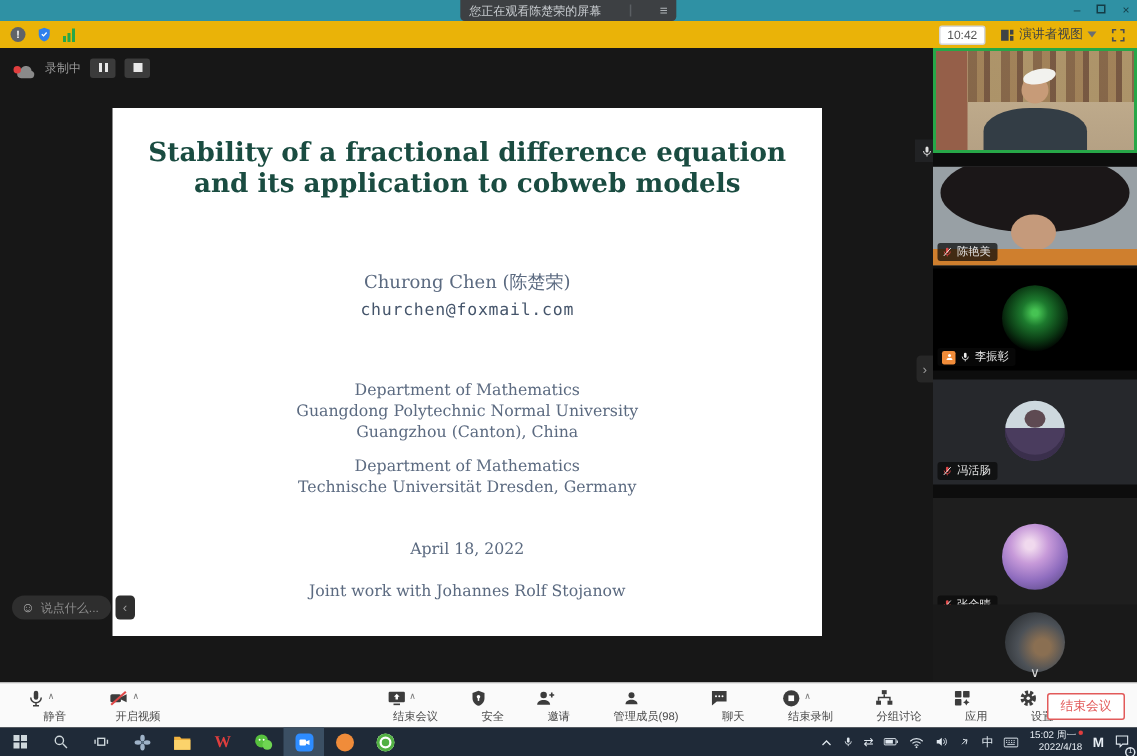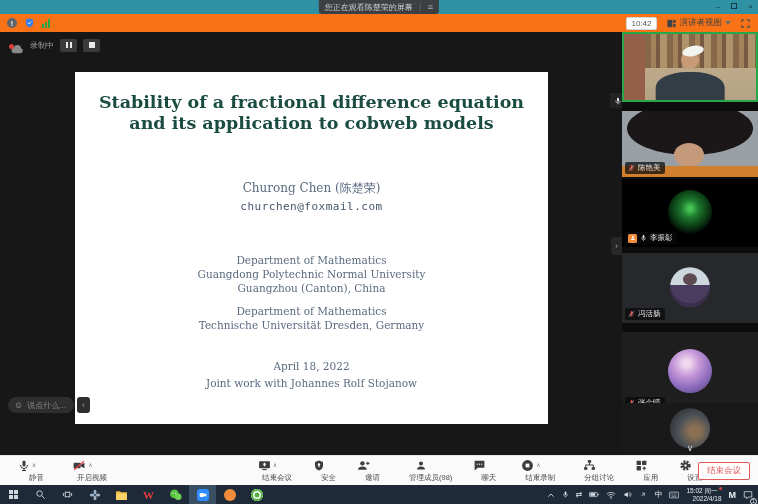--- a/index.html
+++ b/index.html
@@ -3,29 +3,29 @@
 <meta charset="utf-8">
 <style>
   * { margin:0; padding:0; box-sizing:border-box; }
   html,body { width:758px; height:504px; font-family:"Liberation Sans","DejaVu Sans",sans-serif; }
   .app { position:relative; width:758px; height:504px; background:#171717; overflow:hidden; }
 
   
   .titlebar { position:absolute; left:0; top:0; width:758px; height:14px; background:#2f91a4; }
   .tooltip { position:absolute; left:50%; transform:translateX(-50%); top:0; height:14px;
              background:#3d4043; border-radius:0 0 3px 3px; color:#c9cdd1; font-size:8px;
-             display:flex; align-items:center; gap:7px; padding:0 6px; white-space:nowrap; }
+             display:flex; align-items:center; gap:19px; padding:0 6px; white-space:nowrap; }
   .tt-sep { width:1px; height:8px; background:#5b5f63; }
   .tt-menu { font-size:9px; color:#aeb2b6; }
   .winctl { position:absolute; right:5px; top:0; height:13px; display:flex; align-items:center; gap:11px; color:#143c46; }
   .wc { font-size:8px; line-height:13px; cursor:default; }
   .wc .sq { display:inline-block; width:6px; height:6px; border:1px solid #143c46; position:relative; top:0px; }
 
   
-  .statusbar { position:absolute; left:0; top:14px; width:758px; height:32px; background:#f97316; border-bottom:5px solid #737373; }
+  .statusbar { position:absolute; left:0; top:14px; width:758px; height:32px; background:#eab308; border-bottom:5px solid #737373; }
   .sb-left { position:absolute; left:7px; top:0; height:18px; display:flex; align-items:center; gap:7px; }
   .info-dot { width:10px; height:10px; border-radius:50%; background:#5f6368; color:#fff; font-size:7px; font-weight:bold;
               display:flex; align-items:center; justify-content:center; }
   .bars { display:flex; align-items:flex-end; gap:1px; height:9px; }
   .bars i { display:block; width:2px; background:#27a748; }
   .bars i:nth-child(1){height:4px;} .bars i:nth-child(2){height:6px;} .bars i:nth-child(3){height:9px;}
   .sb-right { position:absolute; right:7px; top:0; height:18px; display:flex; align-items:center; gap:9px; }
   .duration { font-size:8px; color:#555; border:1px solid #d4d6d8; border-radius:2px; padding:1px 4px; background:#fff; }
   .viewmode { display:flex; align-items:center; gap:3px; font-size:8.5px; color:#3f4346; }
   .caret-dn { width:0; height:0; border-left:3px solid transparent; border-right:3px solid transparent; border-top:4px solid #6a6e72; }
@@ -43,21 +43,21 @@
 
   
   .slide { position:absolute; left:75px; top:40px; width:473px; height:352px; background:#ffffff; text-align:center;
            font-family:"DejaVu Serif","Liberation Serif",serif; color:#5b6a80; }
   .s-title { padding-top:20px; font-size:17.5px; line-height:21px; font-weight:bold; color:#1a4c41; }
   .s-author { margin-top:46px; font-size:12px; }
   .s-email { margin-top:3px; font-family:"DejaVu Sans Mono","Liberation Mono",monospace; font-size:11px; letter-spacing:.5px; color:#45556b; }
   .s-affil { margin-top:40px; font-size:10.5px; line-height:14px; }
   .s-affil2 { margin-top:9px; font-size:10.5px; line-height:14px; }
   .s-date { margin-top:28px; font-size:10.5px; }
-  .s-joint { margin-top:5px; font-size:10.5px; }
+  .s-joint { margin-top:16px; font-size:10.5px; }
 
   
   .chat-wrap { position:absolute; left:8px; top:365px; display:flex; gap:3px; align-items:center; }
   .chat-pill { height:16px; background:#2e2e2e; border-radius:9px; display:flex; align-items:center; gap:4px; padding:0 8px 0 6px; }
   .chat-pill .smiley { color:#a9a9a9; font-size:9px; }
   .chat-pill .ph { color:#8d8d8d; font-size:8px; }
   .chat-collapse { width:13px; height:16px; background:#2e2e2e; border-radius:3px; color:#9a9a9a; font-size:9px;
                    display:flex; align-items:center; justify-content:center; }
 
   

